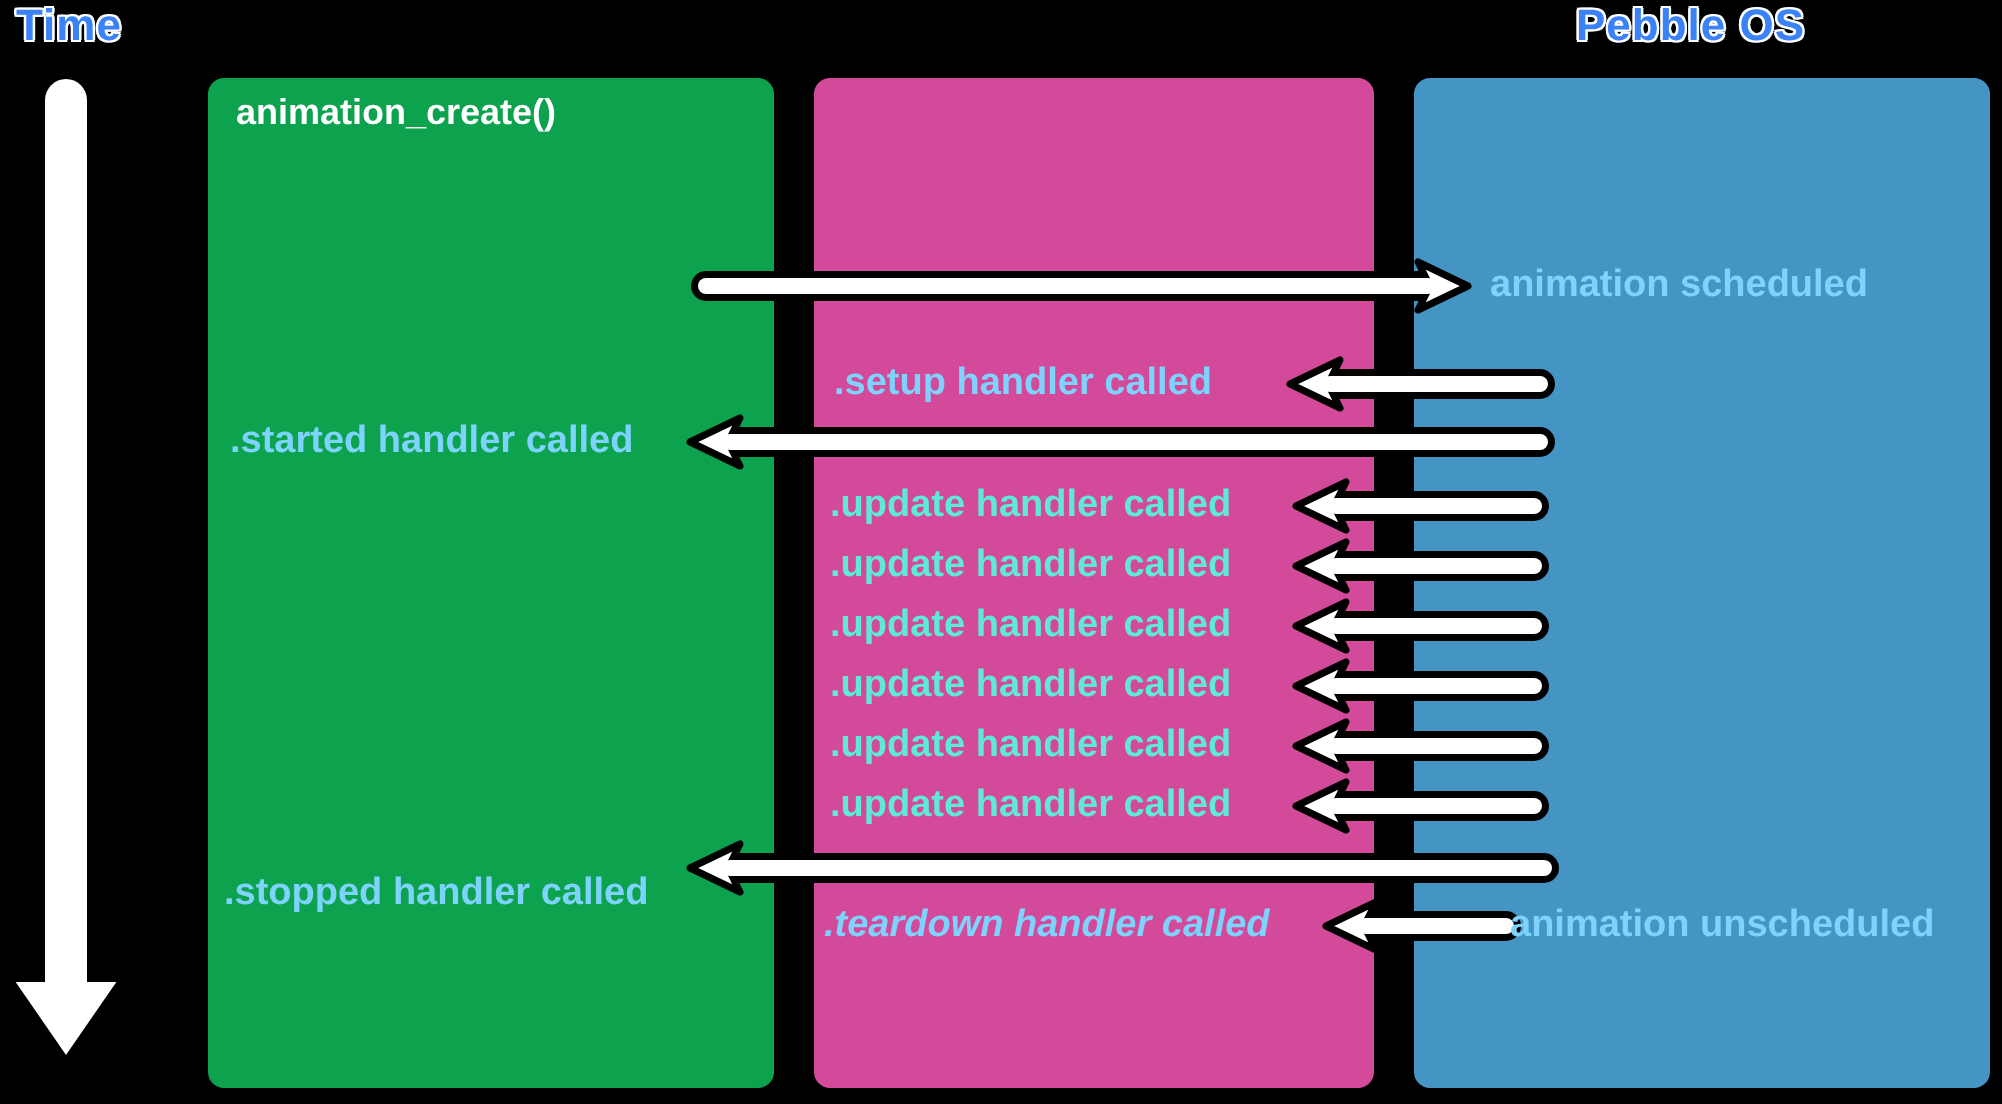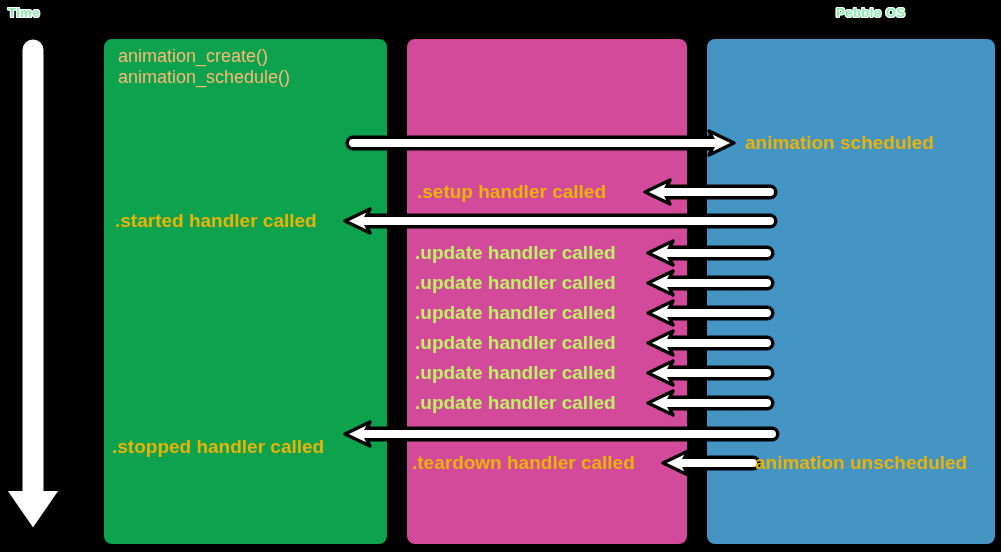--- a/index.html
+++ b/index.html
@@ -1,39 +1,39 @@
 <!DOCTYPE html>
 <html><head>
 <meta charset="utf-8">
 <style>
   html,body{margin:0;padding:0;background:#000;}
   .canvas{position:relative;width:1001px;height:552px;background:#000;overflow:hidden;
           font-family:"Liberation Sans","DejaVu Sans",sans-serif;}
   
   .col-title{position:absolute;top:0;height:26px;line-height:26px;
-             font-weight:700;font-size:13px;color:#86efac;white-space:nowrap;z-index:2;
+             font-weight:700;font-size:22px;color:#3b82f6;white-space:nowrap;z-index:2;
              letter-spacing:.5px;
              text-shadow:-1px -1px 0 #fff,1px -1px 0 #fff,-1px 1px 0 #fff,1px 1px 0 #fff,
                          -1.2px 0 0 #fff,1.2px 0 0 #fff,0 -1.2px 0 #fff,0 1.2px 0 #fff;}
   .t-time{left:8px;}
   .t-app{left:188px;}
   .t-impl{left:402px;}
-  .t-os{left:788px;margin-left:48px;}
+  .t-os{left:788px;}
   
   .box{position:absolute;top:35px;height:513px;box-sizing:border-box;
        border:4px solid #000;border-radius:12px;z-index:1;}
   .box.green{left:100px;width:291px;background:#0ca24e;}
   .box.magenta{left:403px;width:288px;background:#d44a9a;}
   .box.blue{left:703px;width:296px;background:#4494c4;}
   
   .lbl{position:absolute;height:26px;line-height:26px;font-weight:700;font-size:19px;
-       color:#eab308;white-space:nowrap;z-index:6;}
-  .fn-list{position:absolute;left:118px;top:46px;z-index:6;color:#fdba74;
-           font-weight:400;font-size:18px;line-height:21px;white-space:nowrap;}
-  .upd-list{position:absolute;left:415px;top:238px;z-index:6;color:#bef264;
+       color:#7dd3fc;white-space:nowrap;z-index:6;}
+  .fn-list{position:absolute;left:118px;top:46px;z-index:6;color:#ffffff;
+           font-weight:700;font-size:18px;line-height:21px;white-space:nowrap;}
+  .upd-list{position:absolute;left:415px;top:238px;z-index:6;color:#5eead4;
             font-weight:700;font-size:19px;line-height:30px;white-space:nowrap;}
   
   svg.overlay{position:absolute;left:0;top:0;z-index:5;pointer-events:none;}
   .ab{stroke:#000;stroke-width:15;stroke-linecap:round;}
   .aw{stroke:#fff;stroke-width:8;stroke-linecap:round;}
   .ah{fill:#fff;stroke:#000;stroke-width:3.5;stroke-linejoin:round;}
   .tab{stroke:#000;stroke-width:29;stroke-linecap:round;}
   .taw{stroke:#fff;stroke-width:21;stroke-linecap:round;}
   .tah{fill:#fff;stroke:#000;stroke-width:4;stroke-linejoin:round;}
 </style>
@@ -114,33 +114,32 @@
 
     <g>
       <line class="ab" x1="753" y1="463" x2="681" y2="463"></line>
       <polygon class="ah" points="663,463 688,451 682,463 688,475"></polygon>
       <line class="aw" x1="753" y1="463" x2="683" y2="463"></line>
     </g>
   </svg>
 
   <div class="fn-list">
     <div>animation_create()</div>
-    <div>animation_schedule()</div>
   </div>
 
   <span class="lbl" style="left:745px;top:130px;">animation scheduled</span>
   <span class="lbl" style="left:115px;top:208px;">.started handler called</span>
   <span class="lbl" style="left:417px;top:179px;">.setup handler called</span>
 
   <div class="upd-list">
     <div>.update handler called</div>
     <div>.update handler called</div>
     <div>.update handler called</div>
     <div>.update handler called</div>
     <div>.update handler called</div>
     <div>.update handler called</div>
   </div>
 
   <span class="lbl" style="left:112px;top:434px;">.stopped handler called</span>
-  <span class="lbl" style="left:412px;top:450px;">.teardown handler called</span>
+  <span class="lbl" style="left:412px;top:450px;font-style:italic;">.teardown handler called</span>
   <span class="lbl" style="left:755px;top:450px;">animation unscheduled</span>
 
 </div>
 
 </body></html>

